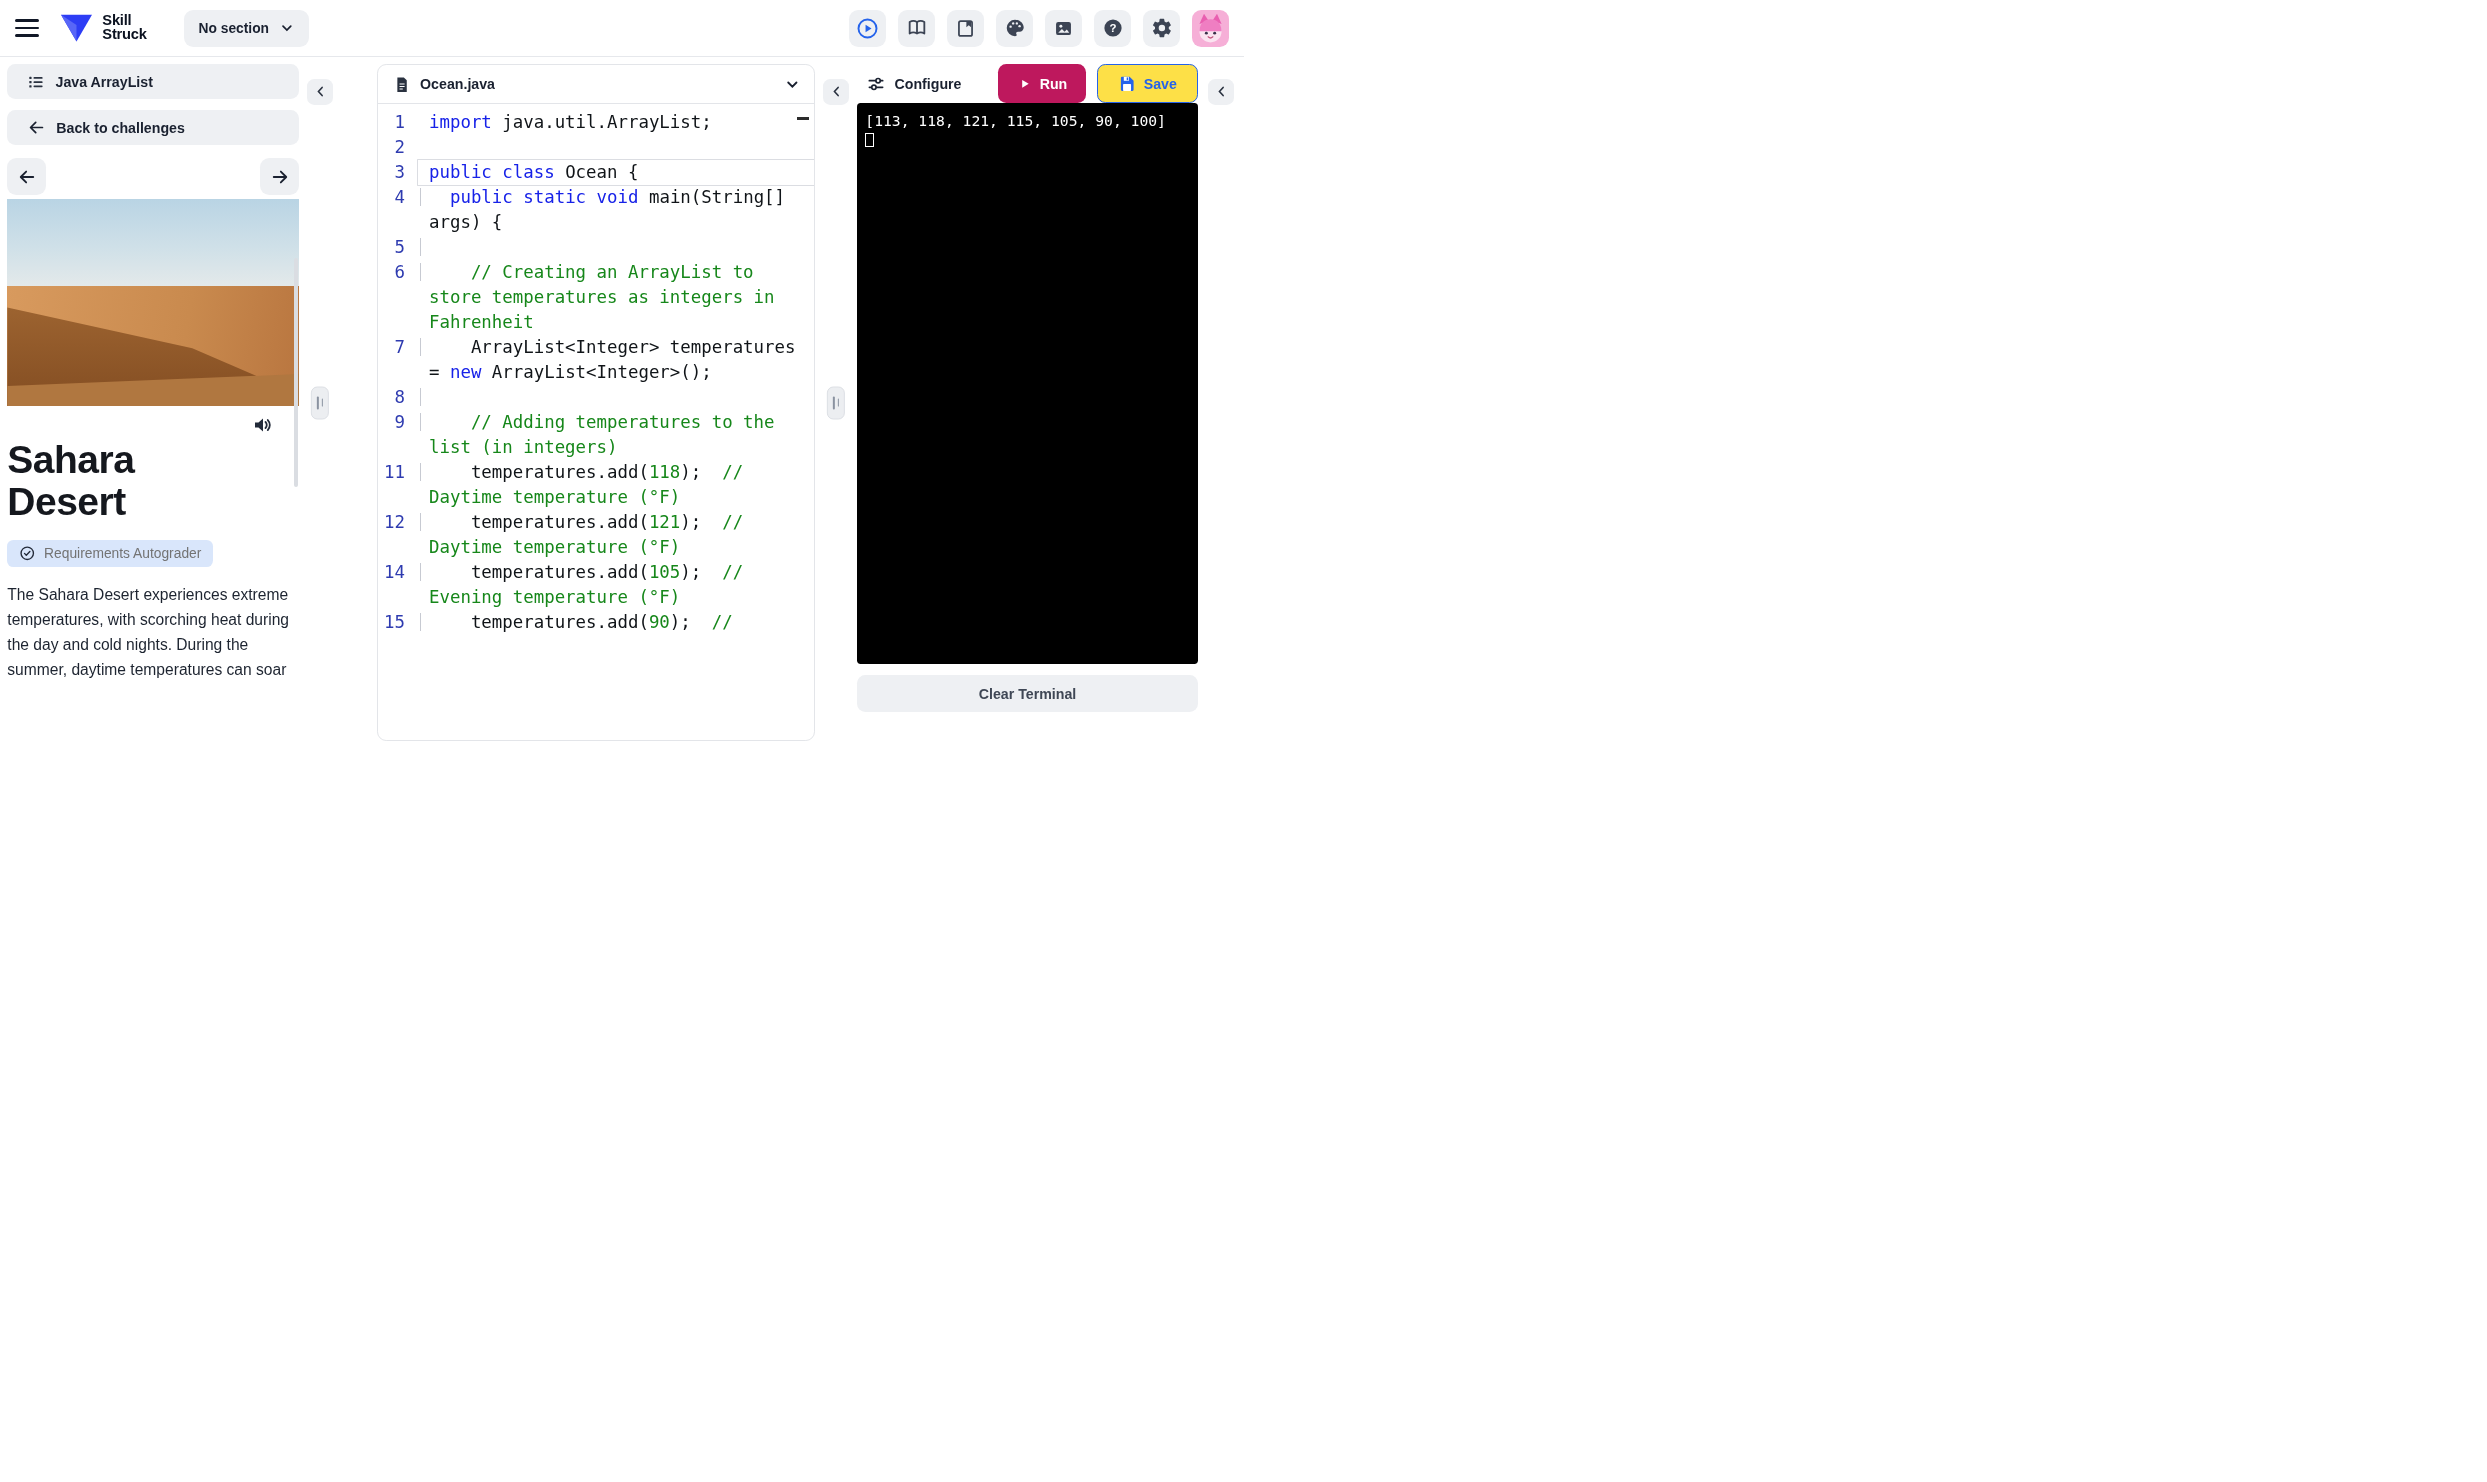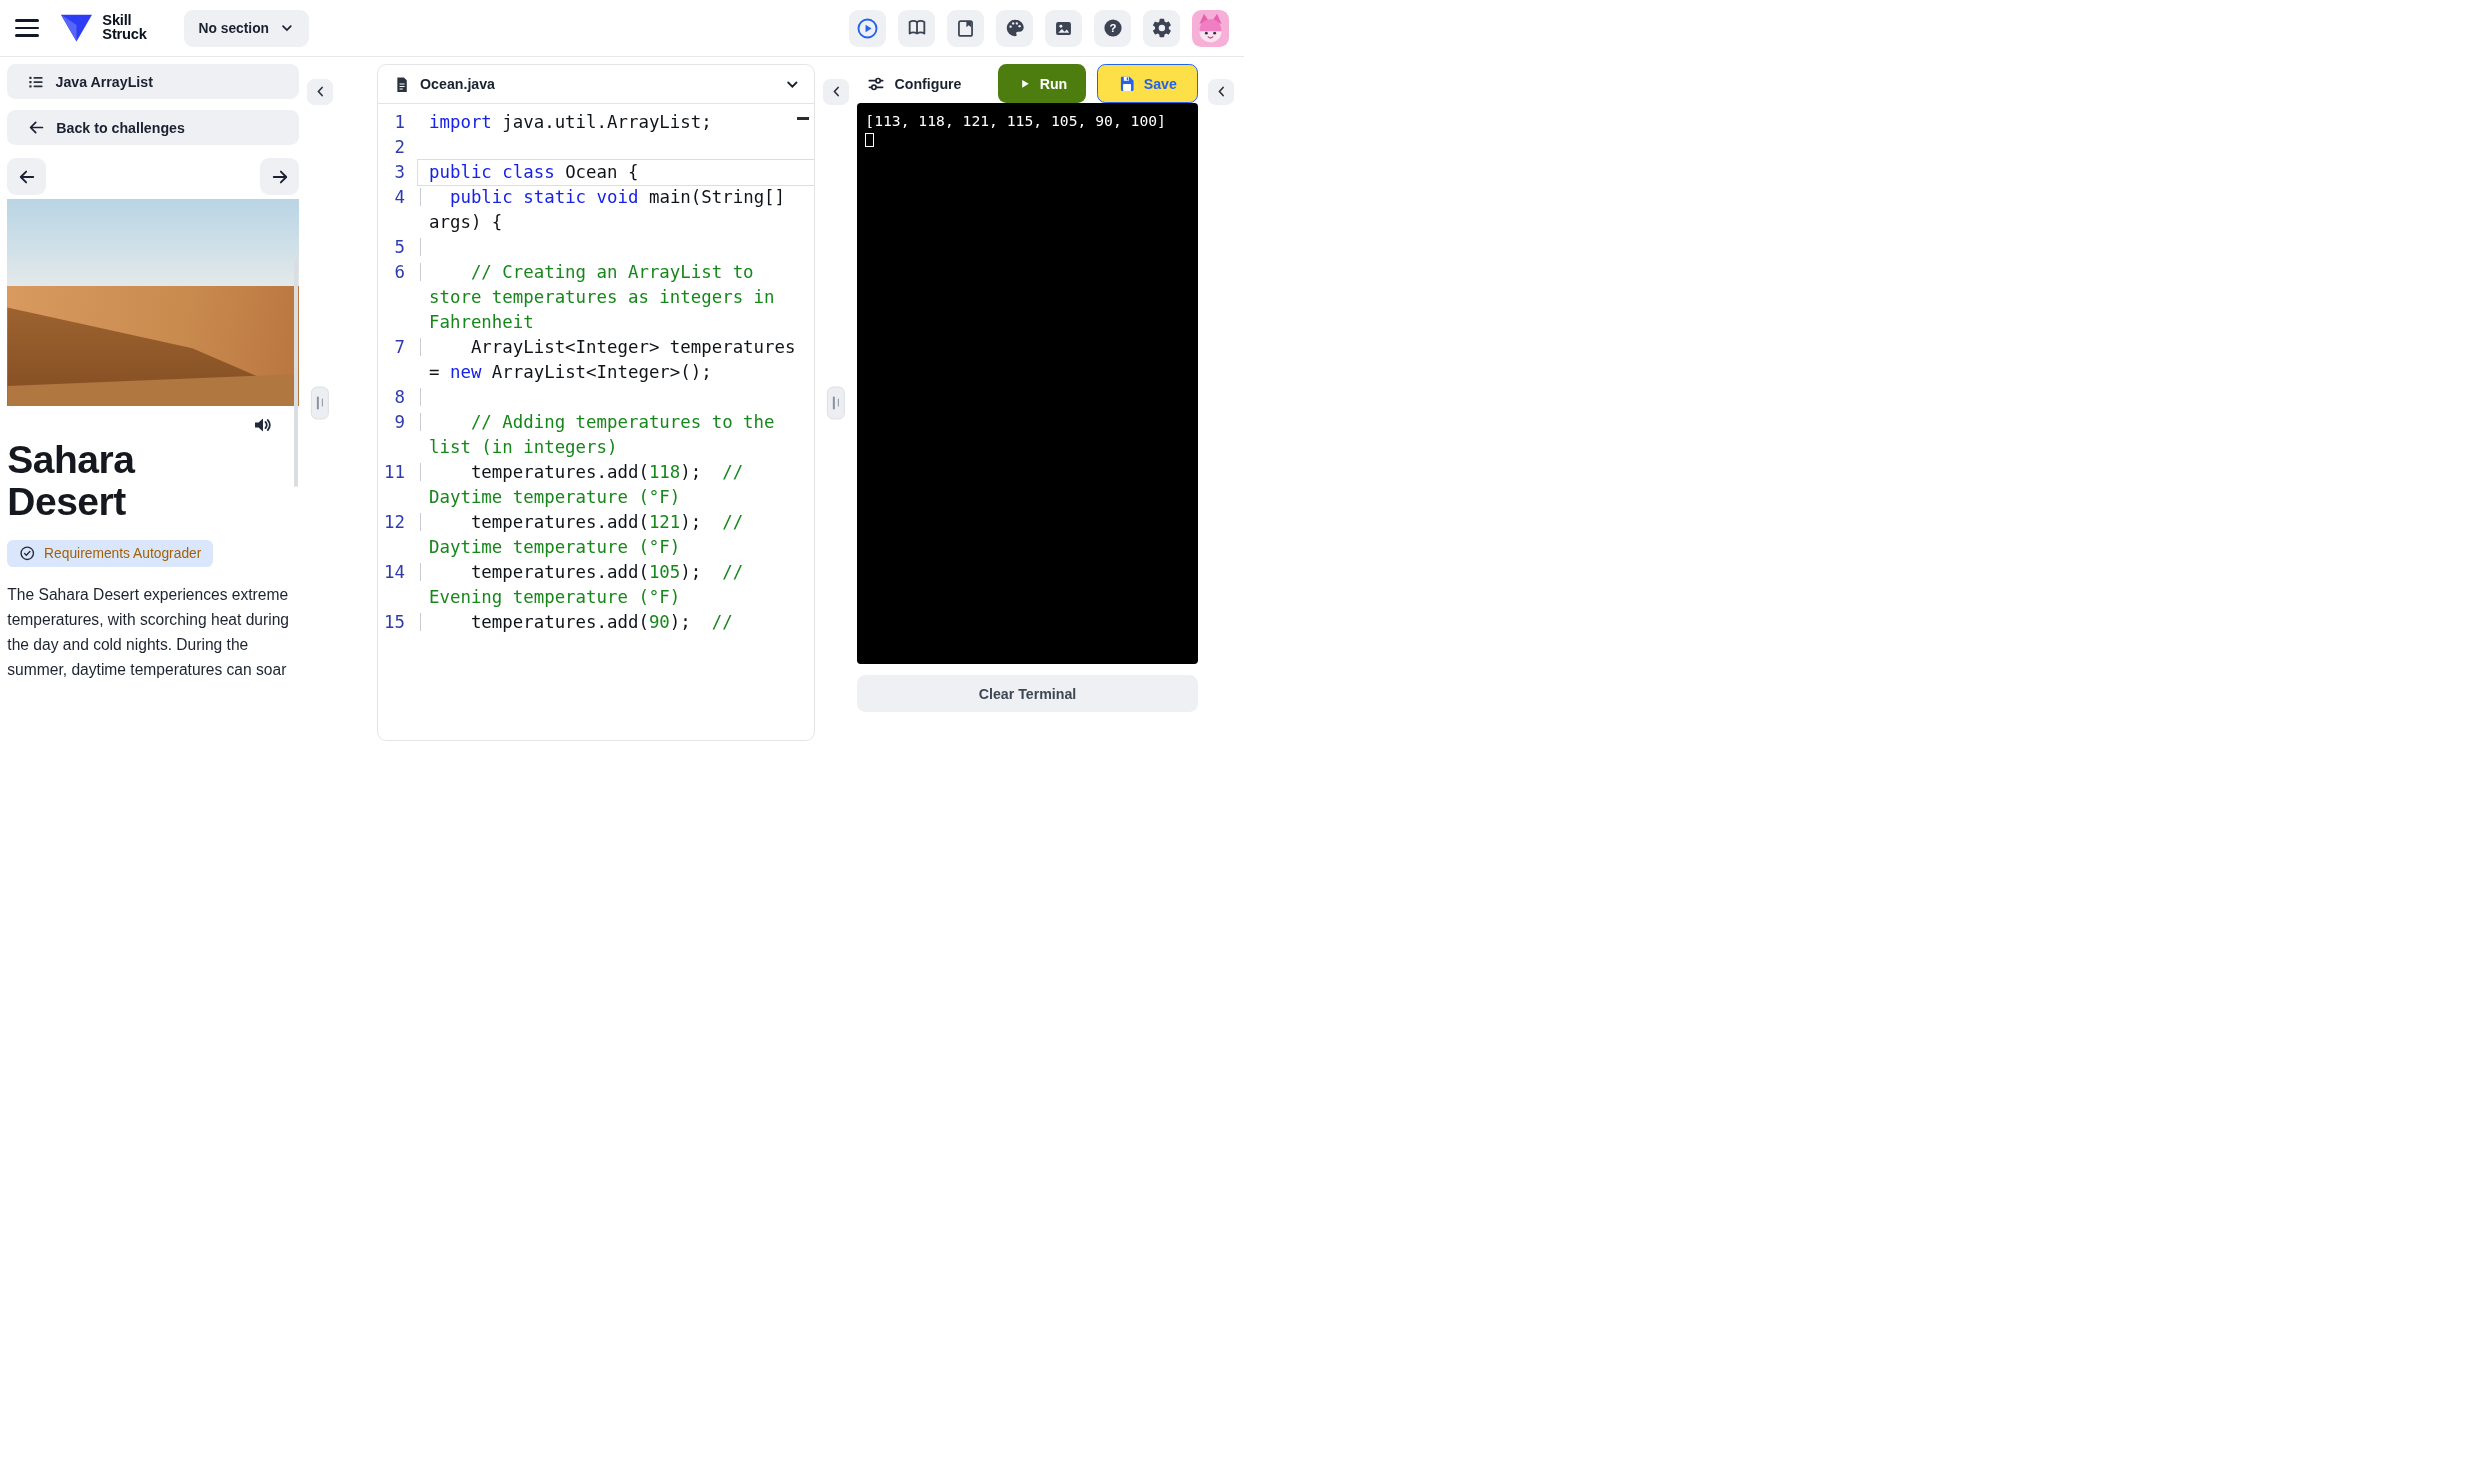--- a/index.html
+++ b/index.html
@@ -54,21 +54,21 @@
               clip-path:polygon(0% 18%, 58% 52%, 100% 100%, 0% 100%);
               background:linear-gradient(180deg,#a26833 0%, #834d22 100%); }
   .img-fore { position:absolute; left:0; right:0; bottom:0; height:16%;
               clip-path:polygon(0 40%, 100% 0, 100% 100%, 0 100%);
               background:#b07740; }
   .speaker-row { margin-top:7.3px; display:flex; justify-content:flex-end; padding-right:24px; }
   .challenge-title { margin-top:1.8px; font-size:39px; line-height:42px; font-weight:800;
                      color:#15181e; letter-spacing:-0.5px; }
   .badge { margin-top:16.5px; display:inline-flex; align-items:center; gap:8.3px;
            background:#d9e6fb; border-radius:6.4px; padding:5.5px 12px;
-           font-size:13.8px; font-weight:500; color:#a16207; cursor:pointer; }
+           font-size:13.8px; font-weight:500; color:#737373; cursor:pointer; }
   .challenge-desc { margin-top:14.7px; font-size:15.6px; line-height:25px; color:#1d2430; }
   .lp-scroll { position:absolute; right:0.9px; top:194px; width:4.6px; height:229px;
                background:#dadde2; border-radius:2.8px; }
 
   
   .editor-panel { width:438px; height:677px; border:0.9px solid #e3e5e9; border-radius:9.2px;
                   display:flex; flex-direction:column; overflow:hidden; background:#fff; flex:none;margin-left:36px; }
   .file-bar { height:39px; border-bottom:0.9px solid #e3e5e9; display:flex; align-items:center;
               padding:0 14.7px; gap:10px; flex:none; }
   .file-name { font-weight:700; font-size:14.2px; color:#1a2130; }
@@ -85,21 +85,21 @@
   .tok-kw { color:#1722e8; } .tok-cm { color:#16871a; } .tok-nm { color:#16871a; }
   .tok-pl { color:#101418; }
   .scroll-mark { position:absolute; top:13px; right:4.6px; width:12px; height:2.8px; background:#2c2c2c; }
 
   
   .output-panel { width:341px; height:677px; display:flex; flex-direction:column; flex:none; }
   .output-toolbar { display:flex; align-items:center; height:39px; gap:11px; }
   .configure-btn { display:flex; align-items:center; gap:8.3px; font-weight:700; font-size:14.2px;
                    color:#1a2130; background:none; border:none; padding:0 5.5px 0 9.2px; cursor:pointer;
                    font-family:"Liberation Sans", sans-serif; }
-  .run-btn { margin-left:auto; width:88px; height:39px; background:#4d7c0f; border:none;
+  .run-btn { margin-left:auto; width:88px; height:39px; background:#be185d; border:none;
              color:#fff; border-radius:8.3px; display:flex; align-items:center; justify-content:center;
              gap:7.3px; font-weight:700; font-size:14.2px; cursor:pointer;
              font-family:"Liberation Sans", sans-serif; }
   .save-btn { width:101px; height:39px; background:#fde047; border:1.8px solid #2563eb; color:#2563eb;
               border-radius:8.3px; display:flex; align-items:center; justify-content:center;
               gap:8.3px; font-weight:700; font-size:14.2px; cursor:pointer;
               font-family:"Liberation Sans", sans-serif; }
   .terminal { background:#000; border-radius:3.7px; height:561px; padding:7.3px 8.3px;
               font-family:"DejaVu Sans Mono", monospace; font-size:14.7px; line-height:19px;
               color:#fff; white-space:pre-wrap; cursor:text; }

